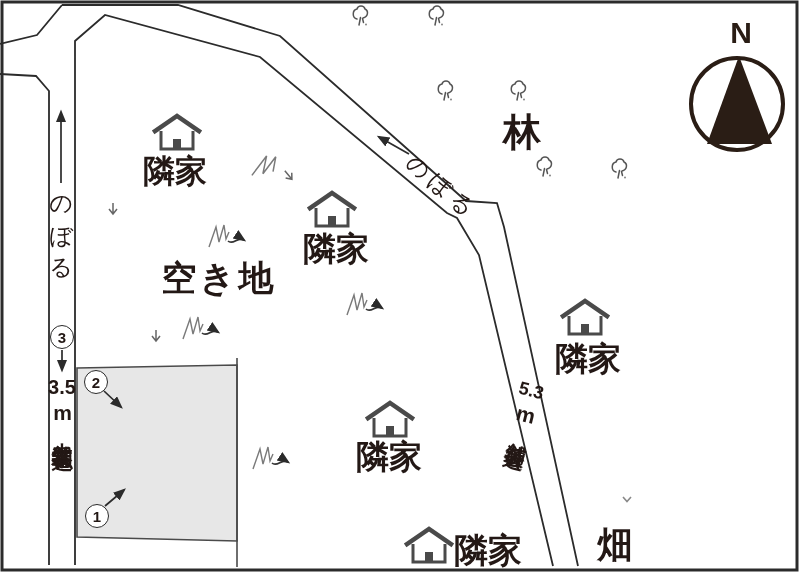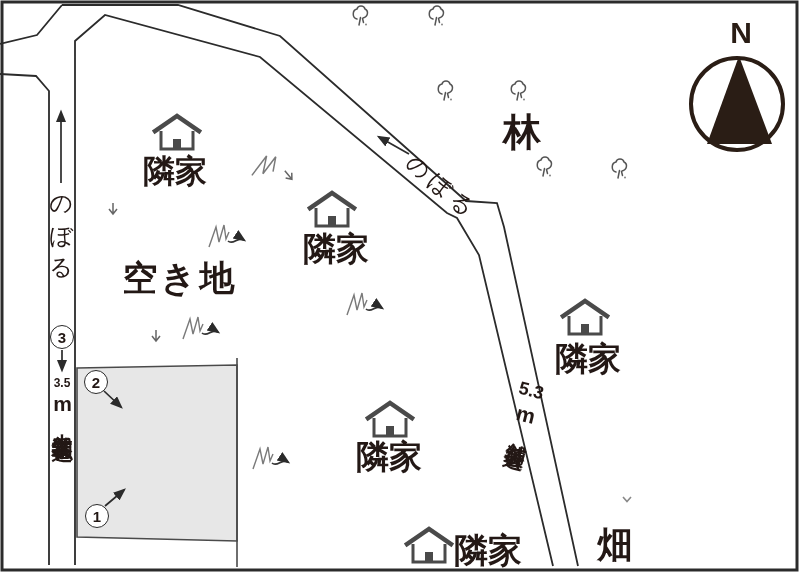--- a/index.html
+++ b/index.html
@@ -6,29 +6,29 @@
     --ink:#2b2b2b; --text:#231815; --fill:#e7e7e7; --house:#4a4a4a; --compass:#2a1d15;
   }
   html,body{margin:0;padding:0;background:#fff;}
   .map{
     position:relative; width:800px; height:573px; background:#fff; overflow:hidden;
     font-family:"Liberation Sans","DejaVu Sans",sans-serif; color:var(--text);
   }
   .map svg.geom{position:absolute;left:0;top:0;}
   .lbl{position:absolute; transform:translate(-50%,-50%); white-space:nowrap;
        color:var(--text); font-weight:700; line-height:1;}
-  .lbl.area{letter-spacing:3px;}
+  .lbl.area{letter-spacing:3px;margin-left:39px;}
   .vtext{writing-mode:vertical-rl; text-orientation:upright; white-space:nowrap;}
   .slope-v{position:absolute; transform:translate(-50%,-50%); font-size:23px; font-weight:500;
            letter-spacing:4px;}
   .slope-diag{position:absolute; transform:translate(-50%,-50%) rotate(40deg);
               font-size:23px; font-weight:500; letter-spacing:5px;}
   .roadname{position:absolute; display:flex; flex-direction:column; align-items:center; gap:2px;
             color:var(--text); font-weight:600;}
-  .roadname .num{font-size:12px; letter-spacing:0px;}
+  .roadname .num{font-size:20px; letter-spacing:0px;}
   .roadname .nm{font-size:21px; letter-spacing:2px;}
   .marker{position:absolute; width:22px; height:22px; border:1.7px solid var(--ink);
           border-radius:50%; background:#fff; transform:translate(-50%,-50%);
           display:flex; align-items:center; justify-content:center;
           font-size:15px; font-weight:600; color:var(--text);}
   .north{position:absolute; transform:translate(-50%,-50%); font-size:30px; font-weight:800;
          color:var(--compass);}
 </style>
 </head>
 <body>

